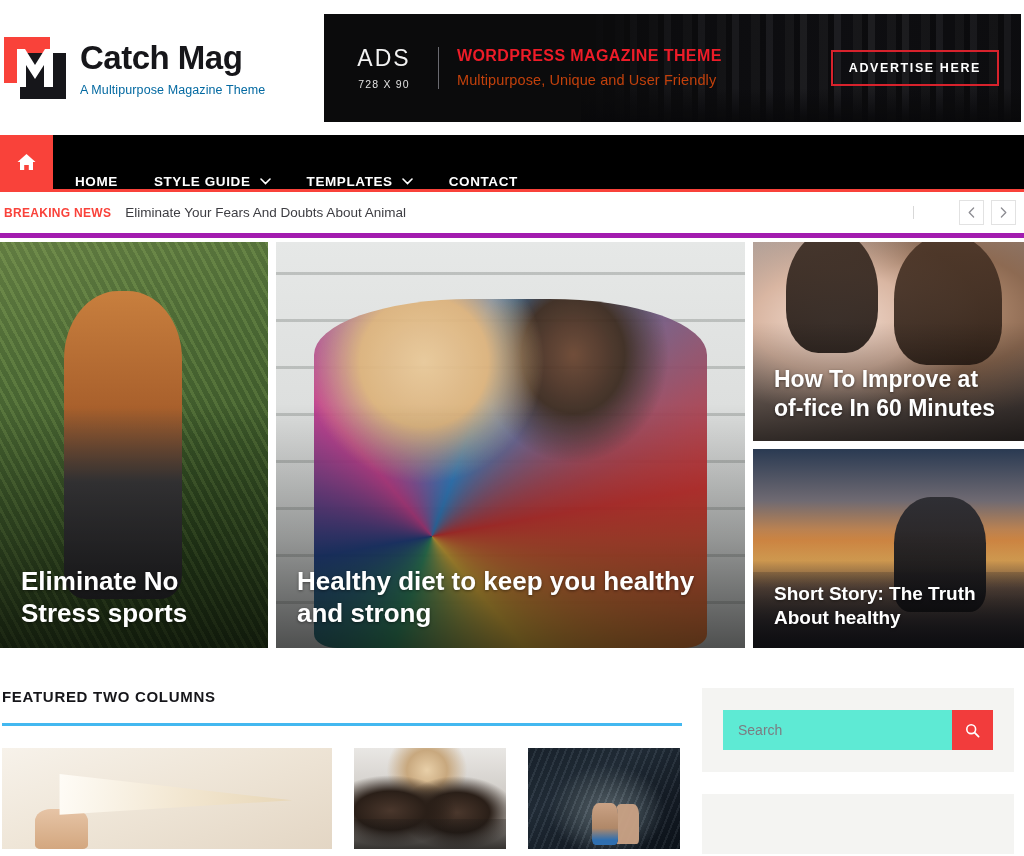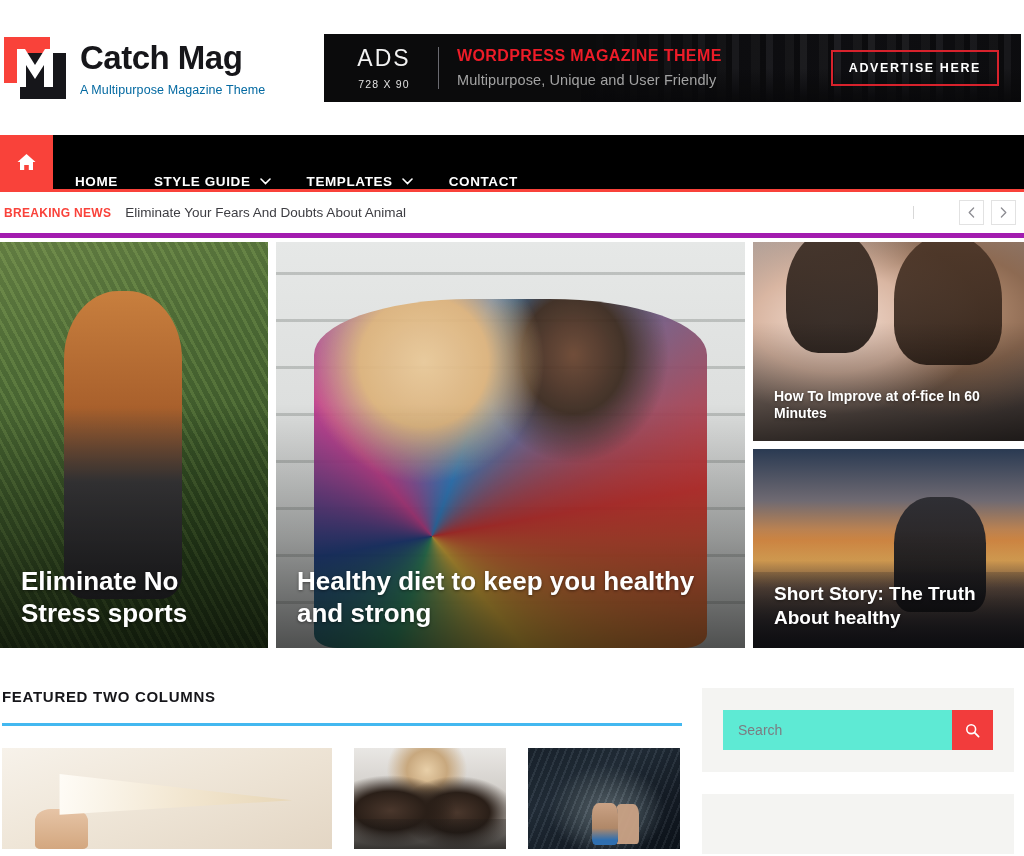--- a/index.html
+++ b/index.html
@@ -36,21 +36,21 @@
     font-size: 33px; font-weight: bold; color: #16161a; letter-spacing: -0.5px;
     line-height: 1.1;
   }
   .brand-tagline {
     font-size: 12.5px; color: #0369a1; margin-top: 6px; letter-spacing: 0.1px;
   }
 
   
   .ad-banner {
     position: relative;
-    width: 697px; height: 68px;
+    width: 697px; height: 108px;
     margin-left: 2px;
     background: #0b0b0c;
     overflow: hidden;
     display: flex; align-items: center;
   }
   .ad-city {
     position: absolute; right: 0; top: 0; bottom: 0; width: 440px;
     background:
       linear-gradient(to right, rgba(11,11,12,1) 0%, rgba(11,11,12,0.55) 22%, rgba(11,11,12,0.25) 60%, rgba(11,11,12,0.5) 100%),
       repeating-linear-gradient(90deg, #1d1d20 0px, #1d1d20 9px, #0d0d10 9px, #0d0d10 15px, #26262b 15px, #26262b 22px, #101014 22px, #101014 34px),
@@ -68,21 +68,21 @@
   .ad-label { font-size: 23px; letter-spacing: 2px; font-weight: 400; }
   .ad-size { font-size: 10.5px; letter-spacing: 1.2px; margin-top: 6px; color:#e0e0e0; }
   .ad-divider {
     position: relative; z-index: 2;
     width: 1px; height: 42px; background: #6a6a70; margin: 0 18px 0 2px;
   }
   .ad-copy { position: relative; z-index: 2; }
   .ad-head {
     color: #ee1c28; font-size: 16px; font-weight: bold; letter-spacing: 0.4px;
   }
-  .ad-sub { color: #a3a3a3; font-size: 14.5px; margin-top: 7px; letter-spacing: 0.1px; }
+  .ad-sub { color: #c2410c; font-size: 14.5px; margin-top: 7px; letter-spacing: 0.1px; }
   .ad-cta {
     position: absolute; z-index: 3; right: 22px; top: 50%; transform: translateY(-50%);
     border: 2px solid #d8222c; color: #fff; font-size: 12.5px; letter-spacing: 1.6px;
     padding: 9px 16px; font-weight: bold; white-space: nowrap;
   }
 
   
   .main-nav {
     height: 57px; background: #000; border-bottom: 3px solid #f9423a;
     display: flex; align-items: stretch;
@@ -132,21 +132,21 @@
   .hero-card .overlay {
     position: absolute; left: 0; right: 0; bottom: 0; top: 40%;
     background: linear-gradient(to top, rgba(0,0,0,0.62) 0%, rgba(0,0,0,0.30) 45%, rgba(0,0,0,0) 100%);
   }
   .hero-title {
     position: absolute; left: 21px; right: 18px; bottom: 18px;
     color: #fff; font-weight: bold; line-height: 1.26;
     text-shadow: 0 1px 3px rgba(0,0,0,0.45);
   }
   .t-lg { font-size: 26px; }
-  .t-md { font-size: 14px; }
+  .t-md { font-size: 23px; }
   .t-sm { font-size: 19px; }
 
   
   .ph { position: absolute; inset: 0; }
   .ph-field {
     background:
       radial-gradient(circle at 70% 78%, rgba(30,55,20,0.55) 0%, rgba(30,55,20,0) 45%),
       linear-gradient(165deg, #6f8a4a 0%, #54723a 28%, #405c2c 55%, #2e461f 100%);
   }
   .ph-field::before{

